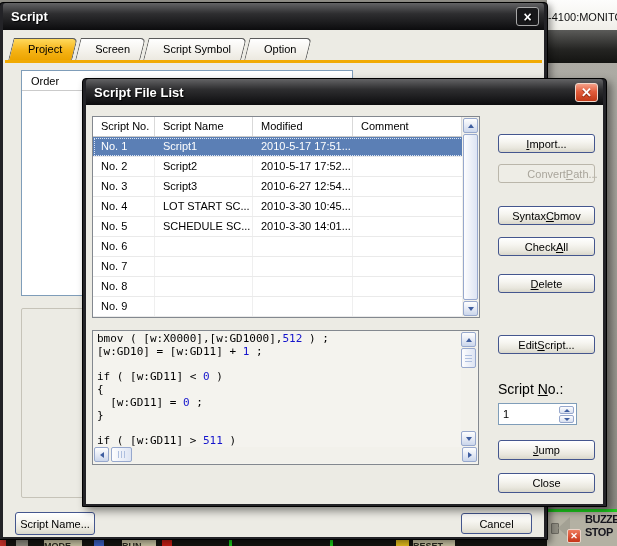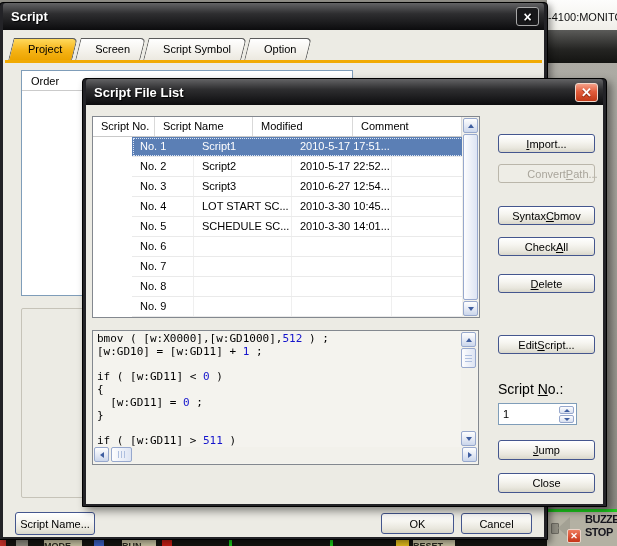--- a/index.html
+++ b/index.html
@@ -66,21 +66,21 @@
 
   
   .order-box { position:absolute; left:18px; top:40px; width:332px; height:226px; background:#fff; border:1px solid #7f9db9; }
   .order-head { height:20px; line-height:20px; padding-left:9px; font-size:11px; border-bottom:1px solid #cbcbcb; }
   .group-box { position:absolute; left:18px; top:278px; width:332px; height:190px; border:1px solid #c6c3b8; border-radius:2px; }
 
   
   .tbl { position:absolute; left:6px; top:11px; width:388px; height:202px; background:#fff; border:1px solid #83888f; }
   .t-head { display:flex; height:20px; margin-right:17px; border-bottom:1px solid #c9c9c9; }
   .t-hcell { font-size:11px; padding:3px 16px 0 8px; border-right:1px solid #d9d9d9; overflow:hidden; white-space:nowrap; }
-  .t-rows { margin-right:3px;padding-left:39px; }
+  .t-rows { margin-right:3px; }
   .t-row { display:flex; height:20px; border-bottom:1px solid #eaeaea; }
   .t-cell { font-size:11px; padding:3px 0 0 8px; border-right:1px solid #efefef; overflow:hidden; white-space:nowrap; }
   .c0 { width:62px; } .c1 { width:98px; } .c2 { width:100px; } .c3 { flex:1; }
   .t-row.sel { background:#5b7fb5; color:#fff; outline:1px dotted #d9e4f6; outline-offset:-2px; }
   .t-row.sel .t-cell { border-right-color:transparent; border-bottom-color:transparent; }
   .sb-btn { position:absolute; border:1px solid #97a8cd; border-radius:2px;
     background:linear-gradient(180deg,#fefefe,#e4e9f4 55%,#cbd6eb); display:flex; align-items:center; justify-content:center; }
   .tri-up { width:0; height:0; border-left:3px solid transparent; border-right:3px solid transparent; border-bottom:4px solid #3f5ea0; }
   .tri-down { width:0; height:0; border-left:3px solid transparent; border-right:3px solid transparent; border-top:4px solid #3f5ea0; }
   .tri-left { width:0; height:0; border-top:3px solid transparent; border-bottom:3px solid transparent; border-right:4px solid #3f5ea0; }
@@ -184,21 +184,20 @@
             <span class="tab-label">Option</span>
           </div>
       </div>
 
       <div class="order-box">
         <div class="order-head">Order</div>
       </div>
       <div class="group-box"></div>
 
       <button class="xp-btn" style="left:12px; top:482px; width:80px; height:23px;">Script Name...</button>
-      <button class="xp-btn" style="left:378px; top:483px; width:73px; height:21px;">OK</button>
       <button class="xp-btn" style="left:458px; top:483px; width:71px; height:21px;">Cancel</button>
     </div>
   </div>
 
   <div class="dlg" style="left:82px; top:78px; width:525px; height:429px; box-shadow:4px 4px 9px rgba(0,0,0,.45);">
     <div class="dlg-title">
       <span>Script File List</span>
       <div class="xbtn-red">✕</div>
     </div>
     <div class="dlg-body" style="height:399px;">
@@ -213,21 +212,21 @@
         <div class="t-rows">
             <div class="t-row sel">
               <div class="t-cell c0">No. 1</div>
               <div class="t-cell c1">Script1</div>
               <div class="t-cell c2">2010-5-17 17:51...</div>
               <div class="t-cell c3"></div>
             </div>
             <div class="t-row">
               <div class="t-cell c0">No. 2</div>
               <div class="t-cell c1">Script2</div>
-              <div class="t-cell c2">2010-5-17 22:52...</div>
+              <div class="t-cell c2">2010-5-17 17:52...</div>
               <div class="t-cell c3"></div>
             </div>
             <div class="t-row">
               <div class="t-cell c0">No. 3</div>
               <div class="t-cell c1">Script3</div>
               <div class="t-cell c2">2010-6-27 12:54...</div>
               <div class="t-cell c3"></div>
             </div>
             <div class="t-row">
               <div class="t-cell c0">No. 4</div>

